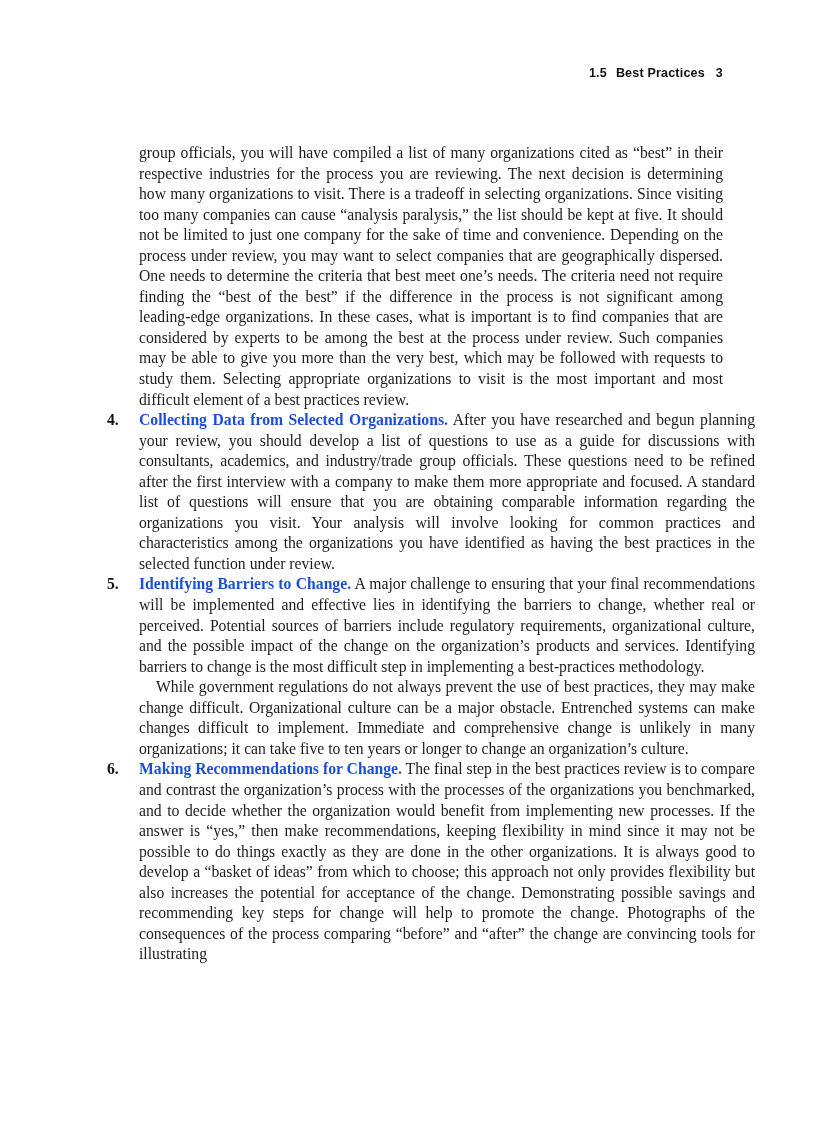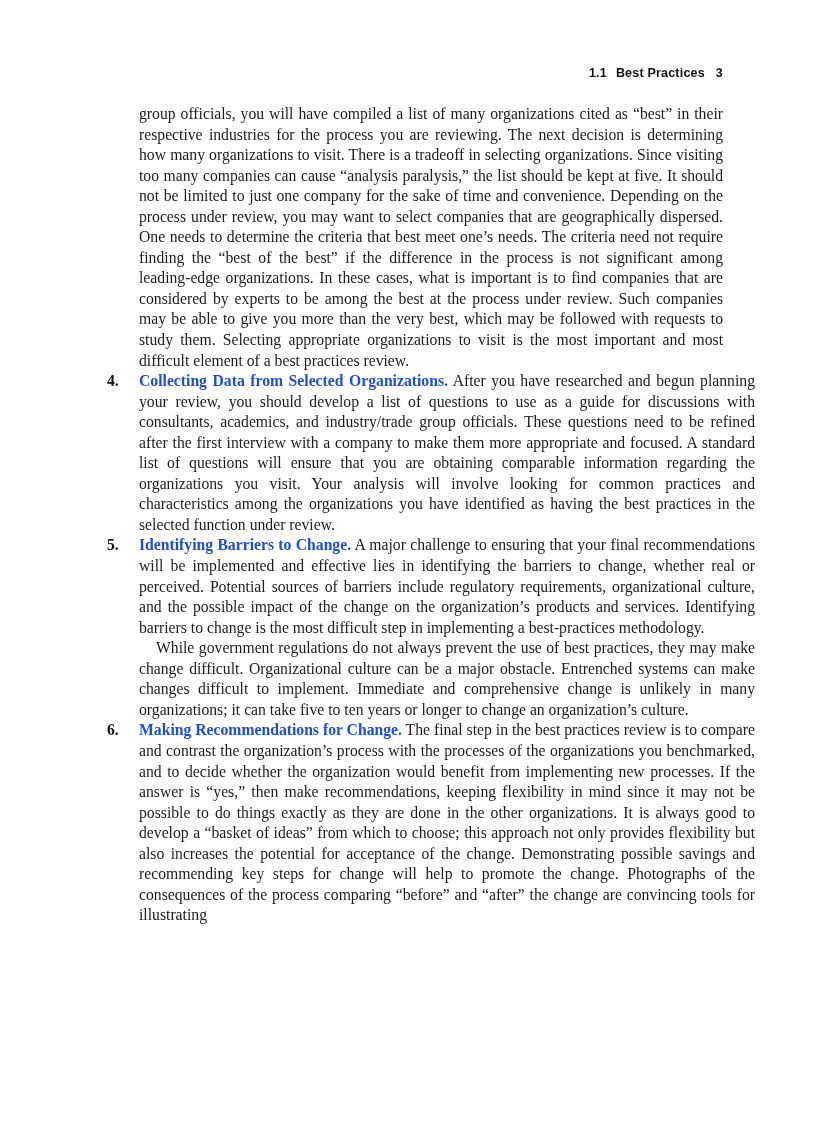--- a/index.html
+++ b/index.html
@@ -48,21 +48,21 @@
     font-size: 15.7px;
     line-height: 20.55px;
     text-align: justify;
     text-justify: inter-word;
     -webkit-hyphens: manual;
     hyphens: manual;
     color: #1c1c1c;
   }
 
   
-  p.body.flush { text-indent: 0; }
+  p.body.flush { text-indent: 0; margin-top: 39px; }
 
   
   .listitem {
     position: relative;
     padding-left: 32px;   
   }
   
   .listitem {
     margin-left: -32px;
     padding-left: 32px;
@@ -84,21 +84,21 @@
     color: #1d4ed8;
   }
   .runin + .runin-space { }
 </style>
 </head>
 <body>
 
 <div class="page">
 
   <div class="running-head">
-    <span class="rh-num">1.1</span><span class="rh-title">Best Practices</span><span class="rh-page">3</span>
+    <span class="rh-num">1.5</span><span class="rh-title">Best Practices</span><span class="rh-page">3</span>
   </div>
 
   <div class="textblock">
 
     <p class="body flush">group officials, you will have compiled a list of many organizations cited as “best” in their respective industries for the process you are reviewing. The next decision is determining how many organizations to visit. There is a tradeoff in selecting organizations. Since visiting too many companies can cause “analysis paralysis,” the list should be kept at five. It should not be limited to just one company for the sake of time and convenience. Depending on the process under review, you may want to select companies that are geographically dispersed. One needs to determine the criteria that best meet one’s needs. The criteria need not require finding the “best of the best” if the difference in the process is not significant among leading-edge organizations. In these cases, what is important is to find companies that are considered by experts to be among the best at the process under review. Such companies may be able to give you more than the very best, which may be followed with requests to study them. Selecting appropriate organizations to visit is the most important and most difficult element of a best practices review.</p>
 
     <div class="listitem">
       <span class="marker">4.</span>
       <p class="listbody"><span class="runin">Collecting Data from Selected Organizations.</span><span class="runin-space"> </span><span>After you have researched and begun planning your review, you should develop a list of questions to use as a guide for discussions with consultants, academics, and industry/trade group officials. These questions need to be refined after the first interview with a company to make them more appropriate and focused. A standard list of questions will ensure that you are obtaining comparable information regarding the organizations you visit. Your analysis will involve looking for common practices and characteristics among the organizations you have identified as having the best practices in the selected function under review.</span></p>
     </div>

